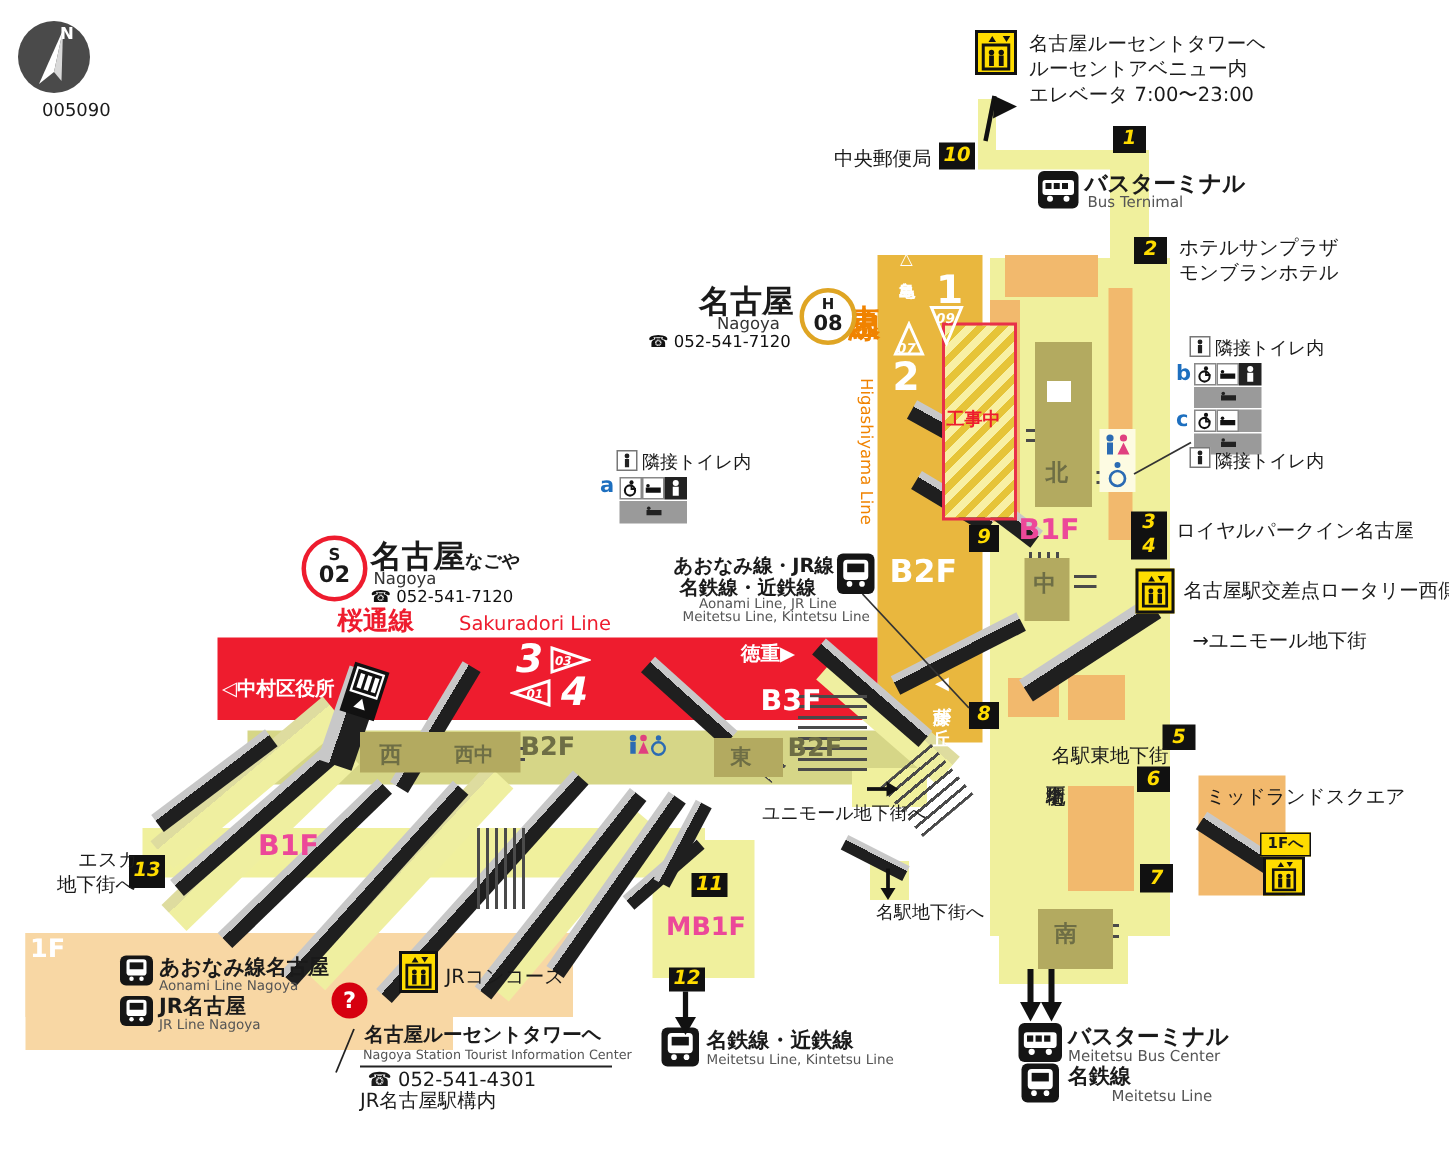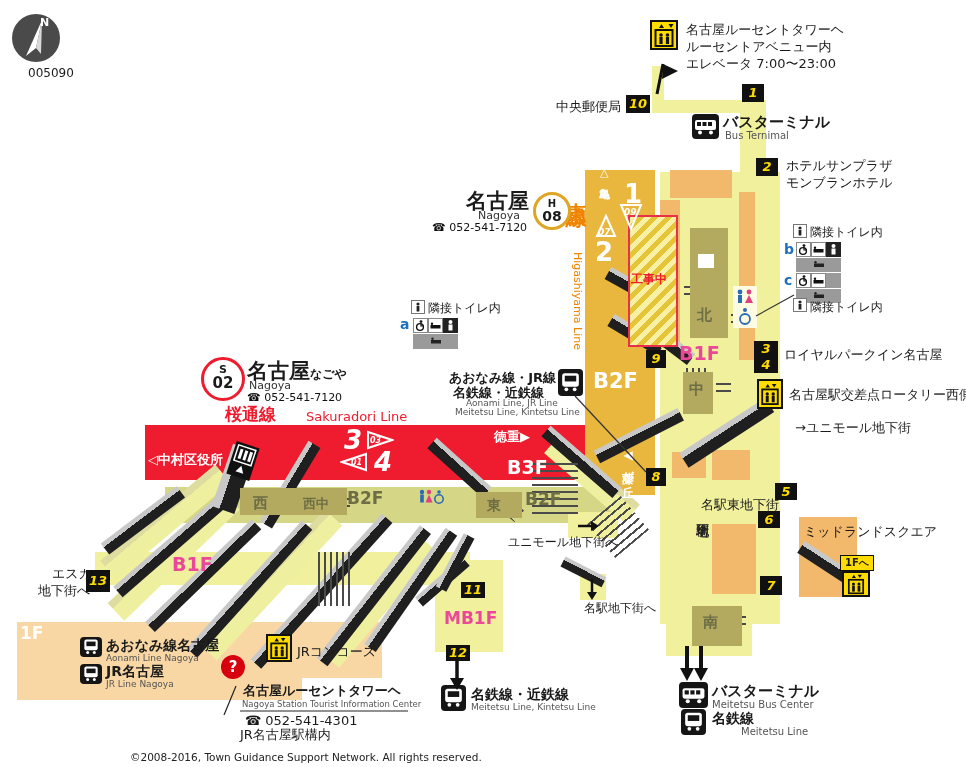--- a/index.html
+++ b/index.html
@@ -493,21 +493,20 @@
   <div class="abs" style="left:8px;top:10px;">
     <svg width="56" height="56" viewBox="0 0 56 56">
       <circle cx="28" cy="28" r="24" fill="#4a4a4a"></circle>
       <polygon points="34,10 18,46 28,38" fill="#fff"></polygon>
       <polygon points="34,10 28,38 33,44" fill="#d9d9d9"></polygon>
       <text x="32" y="16" fill="#fff" font-size="11" font-weight="bold">N</text>
     </svg>
   </div>
   <div class="lbl" style="left:28px;top:66px;font-weight:normal;font-size:12px;">005090</div>
 
-  <div class="lbl" style="left:130px;top:751px;font-weight:normal;font-size:10.5px;color:#222;">©2008-2016, Town Guidance Support Network. All rights reserved.</div>
 
   <svg class="abs" width="966" height="767" viewBox="0 0 966 767" style="left:0;top:0;pointer-events:none;">
     <path d="M657,94 L663,64" stroke="#111" stroke-width="3" fill="none"></path>
     <polygon points="663,64 678,71 662,79" fill="#111"></polygon>
     <line x1="575" y1="396" x2="646" y2="472" stroke="#333" stroke-width="1.2"></line>
     <line x1="756" y1="316" x2="794" y2="295" stroke="#333" stroke-width="1.2"></line>
     <line x1="240" y1="711" x2="408" y2="711" stroke="#222" stroke-width="1.2"></line>
     <line x1="224" y1="715" x2="236" y2="686" stroke="#222" stroke-width="1.2"></line>
     <line x1="457" y1="661" x2="457" y2="679" stroke="#111" stroke-width="3.5"></line>
     <polygon points="450,678 464,678 457,690" fill="#111"></polygon>

